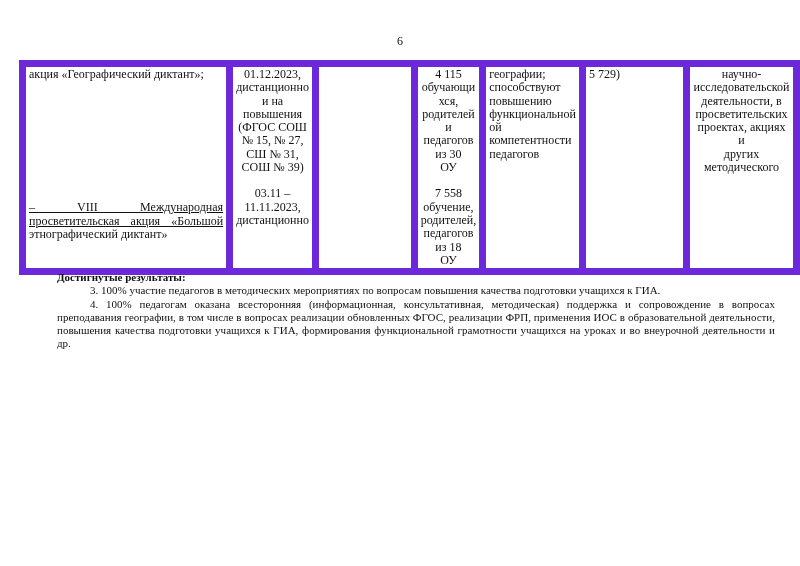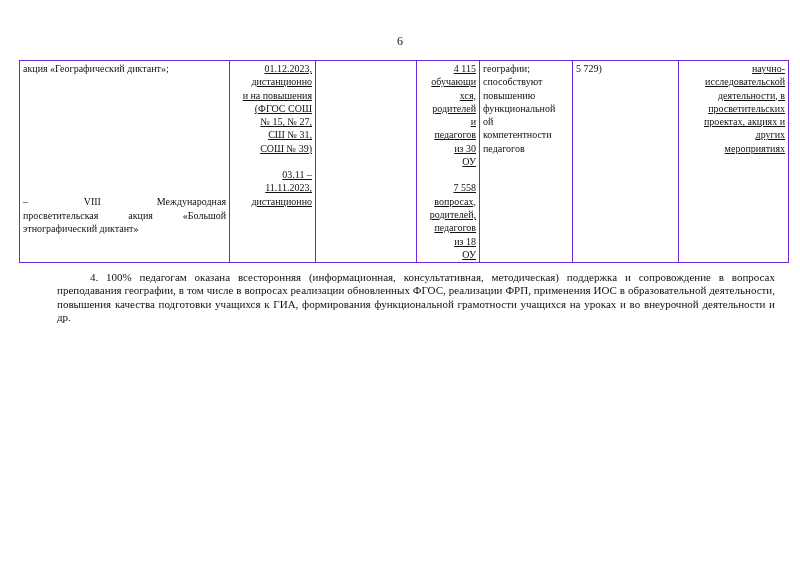--- a/index.html
+++ b/index.html
@@ -1,24 +1,24 @@
 <!DOCTYPE html>
 <html><head>
 <meta charset="utf-8">
 <style>
   html, body { margin:0; padding:0; background:#ffffff; }
   body { width:800px; height:566px; position:relative; overflow:hidden;
          font-family:"Liberation Serif", serif; color:#111; }
   .page-num { position:absolute; top:34px; left:0; width:800px; text-align:center; font-size:12px; }
   table.doc { position:absolute; left:19px; top:60px; border-collapse:collapse; table-layout:fixed; }
-  table.doc td { border:1px solid #6d28d9; vertical-align:top; font-size:10px; line-height:13.3px; padding:1px 3px; height:194px; }
-  .c { text-align:right;text-decoration:underline; }
+  table.doc td { border:7px solid #6d28d9; vertical-align:top; font-size:12px; line-height:13.3px; padding:1px 3px; height:194px; }
+  .c { text-align:center; }
   .l { text-align:left; }
   .gap { height:13px; }
-  .just { text-align:justify; text-align-last:justify; }
+  .just { text-align:justify; text-align-last:justify;text-decoration:underline; }
   .results { position:absolute; left:57px; top:271px; width:718px; font-size:11px; line-height:13.3px; }
   .results p { margin:0; text-align:justify; }
   .results .ind { text-indent:33px; }
   .results .title { font-weight:bold; }
 </style>
 </head>
 <body>
 
 <div class="page-num">6</div>
 
@@ -59,21 +59,21 @@
       <div>4 115</div>
       <div>обучающи</div>
       <div>хся,</div>
       <div>родителей</div>
       <div>и</div>
       <div>педагогов</div>
       <div>из 30</div>
       <div>ОУ</div>
       <div class="gap"></div>
       <div>7 558</div>
-      <div>вопросах,</div>
+      <div>обучение,</div>
       <div>родителей,</div>
       <div>педагогов</div>
       <div>из 18</div>
       <div>ОУ</div>
     </td>
     <td class="l">
       <div>географии;</div>
       <div>способствуют</div>
       <div>повышению</div>
       <div>функциональной</div>
@@ -82,21 +82,23 @@
       <div>педагогов</div>
     </td>
     <td class="l">5 729)</td>
     <td class="c">
       <div>научно-</div>
       <div>исследовательской</div>
       <div>деятельности, в</div>
       <div>просветительских</div>
       <div>проектах, акциях и</div>
       <div>других</div>
-      <div>мероприятиях</div>
+      <div>методического</div>
     </td>
   </tr>
 </tbody>
   </table>
 
 <div class="results">
+  <p class="title">Достигнутые результаты:</p>
+  <p class="ind">3. 100% участие педагогов в методических мероприятиях по вопросам повышения качества подготовки учащихся к ГИА.</p>
   <p class="ind">4. 100% педагогам оказана всесторонняя (информационная, консультативная, методическая)  поддержка и сопровождение в вопросах преподавания географии, в том числе в вопросах реализации обновленных ФГОС, реализации ФРП, применения ИОС в образовательной деятельности, повышения качества подготовки учащихся к ГИА, формирования функциональной грамотности учащихся на уроках и во внеурочной деятельности и др.</p>
 </div>
 
 </body></html>

